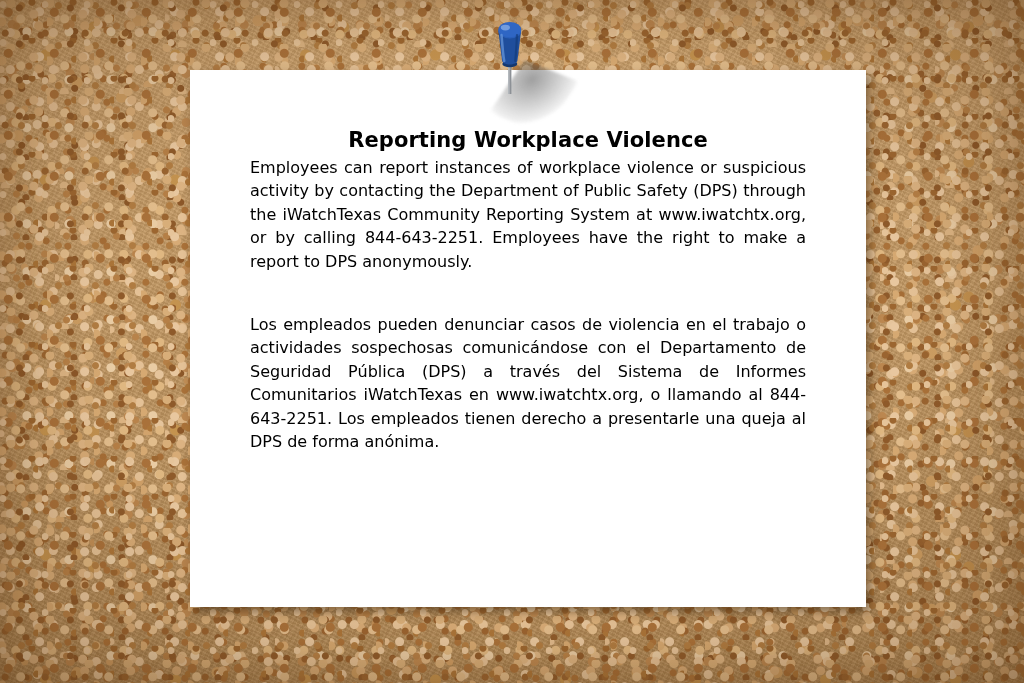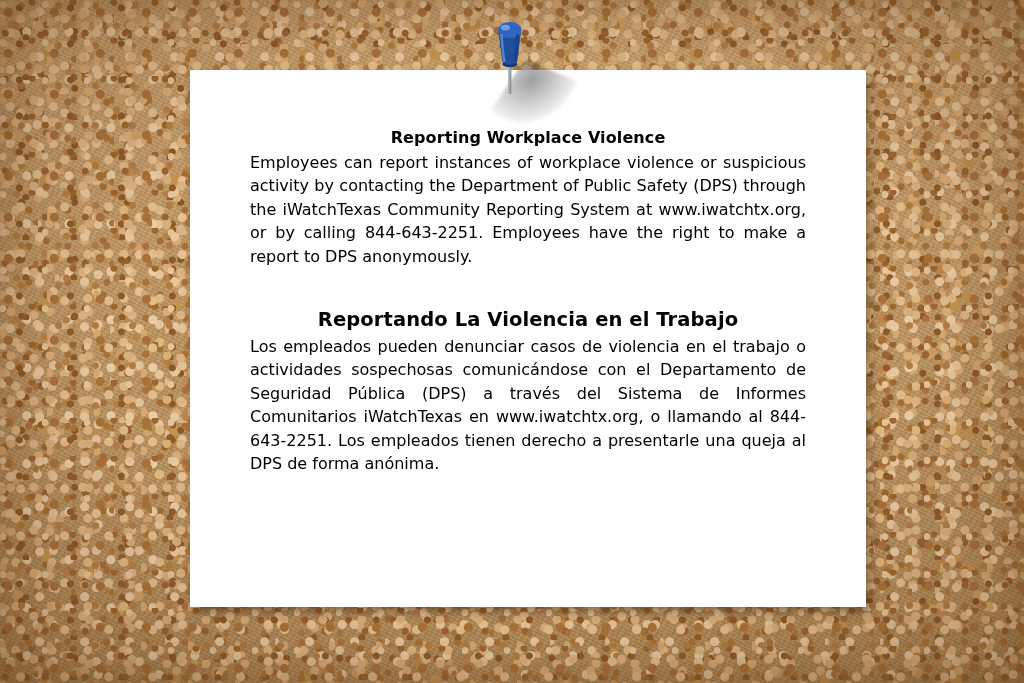--- a/index.html
+++ b/index.html
@@ -113,21 +113,21 @@
     position: absolute;
     left: 487px;
     top: 10px;
     width: 46px;
     height: 84px;
     z-index: 6;
   }
 
   
   h1.sheet-heading {
-    font-size: 16px;
+    font-size: 21px;
     font-weight: bold;
     text-align: center;
     margin: 0 0 4px 0;
     color: #000;
     letter-spacing: 0.1px;
   }
   h2.sheet-heading {
     font-size: 19.5px;
     font-weight: bold;
     text-align: center;
@@ -156,21 +156,20 @@
 
   <div id="paper">
     <div class="paper-inner">
 
       <h1 class="sheet-heading">Reporting Workplace Violence</h1>
 
       <p class="body-text">Employees can report instances of workplace violence or suspicious activity by contacting the Department of Public Safety (DPS) through the iWatchTexas Community Reporting System at www.iwatchtx.org, or by calling 844-643-2251. Employees have the right to make a report to DPS anonymously.</p>
 
       <div class="spacer-block"></div>
 
-      <h2 class="sheet-heading">Reportando La Violencia en el Trabajo</h2>
 
       <p class="body-text">Los empleados pueden denunciar casos de violencia en el trabajo o actividades sospechosas comunicándose con el Departamento de Seguridad Pública (DPS) a través del Sistema de Informes Comunitarios iWatchTexas en www.iwatchtx.org, o llamando al 844-643-2251. Los empleados tienen derecho a presentarle una queja al DPS de forma anónima.</p>
 
     </div>
   </div>
 
   <svg id="pin" viewBox="0 0 46 84">
 
     <rect x="21.2" y="54" width="3.2" height="30" fill="#8d9196"></rect>
     <rect x="21.2" y="54" width="1.4" height="30" fill="#b9bdc2"></rect>

